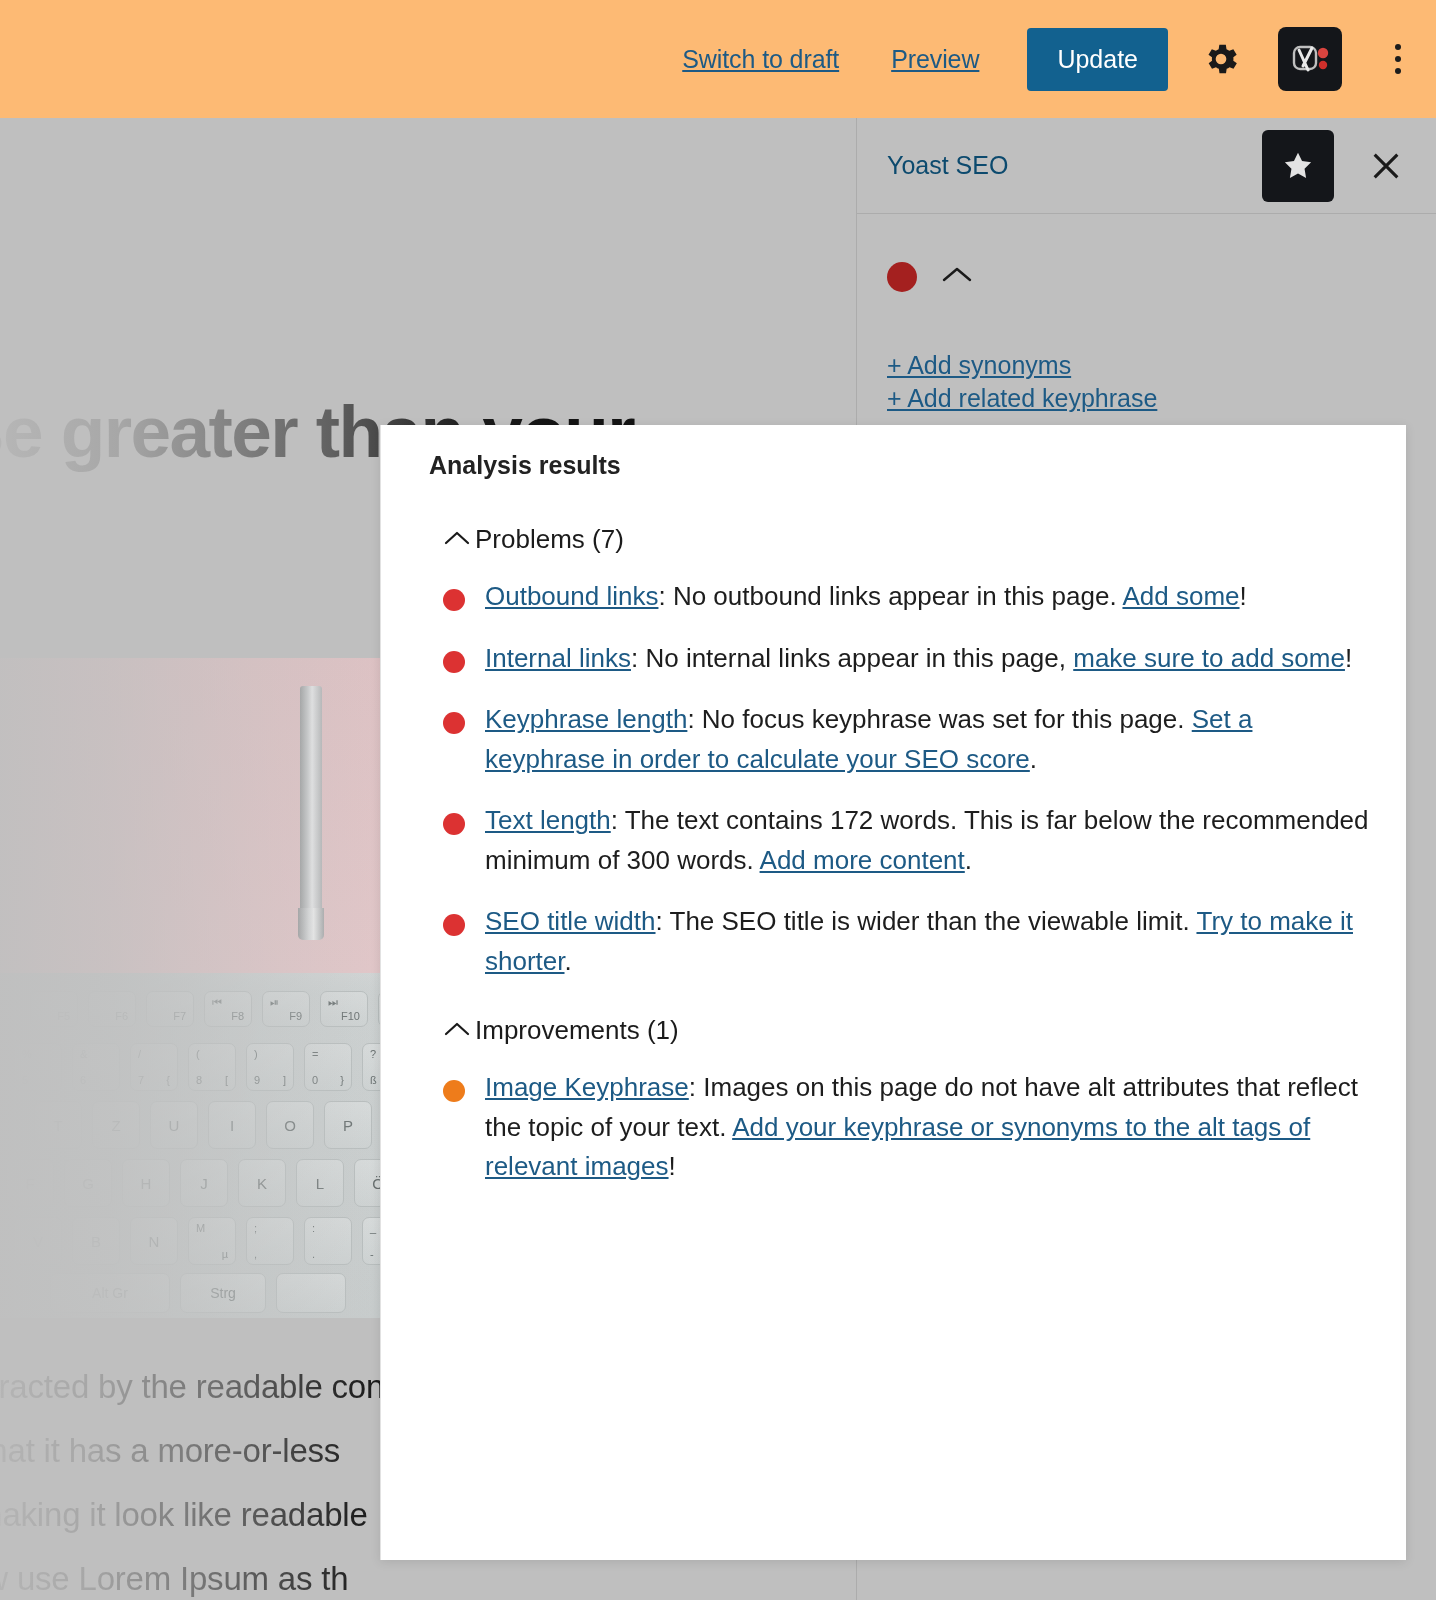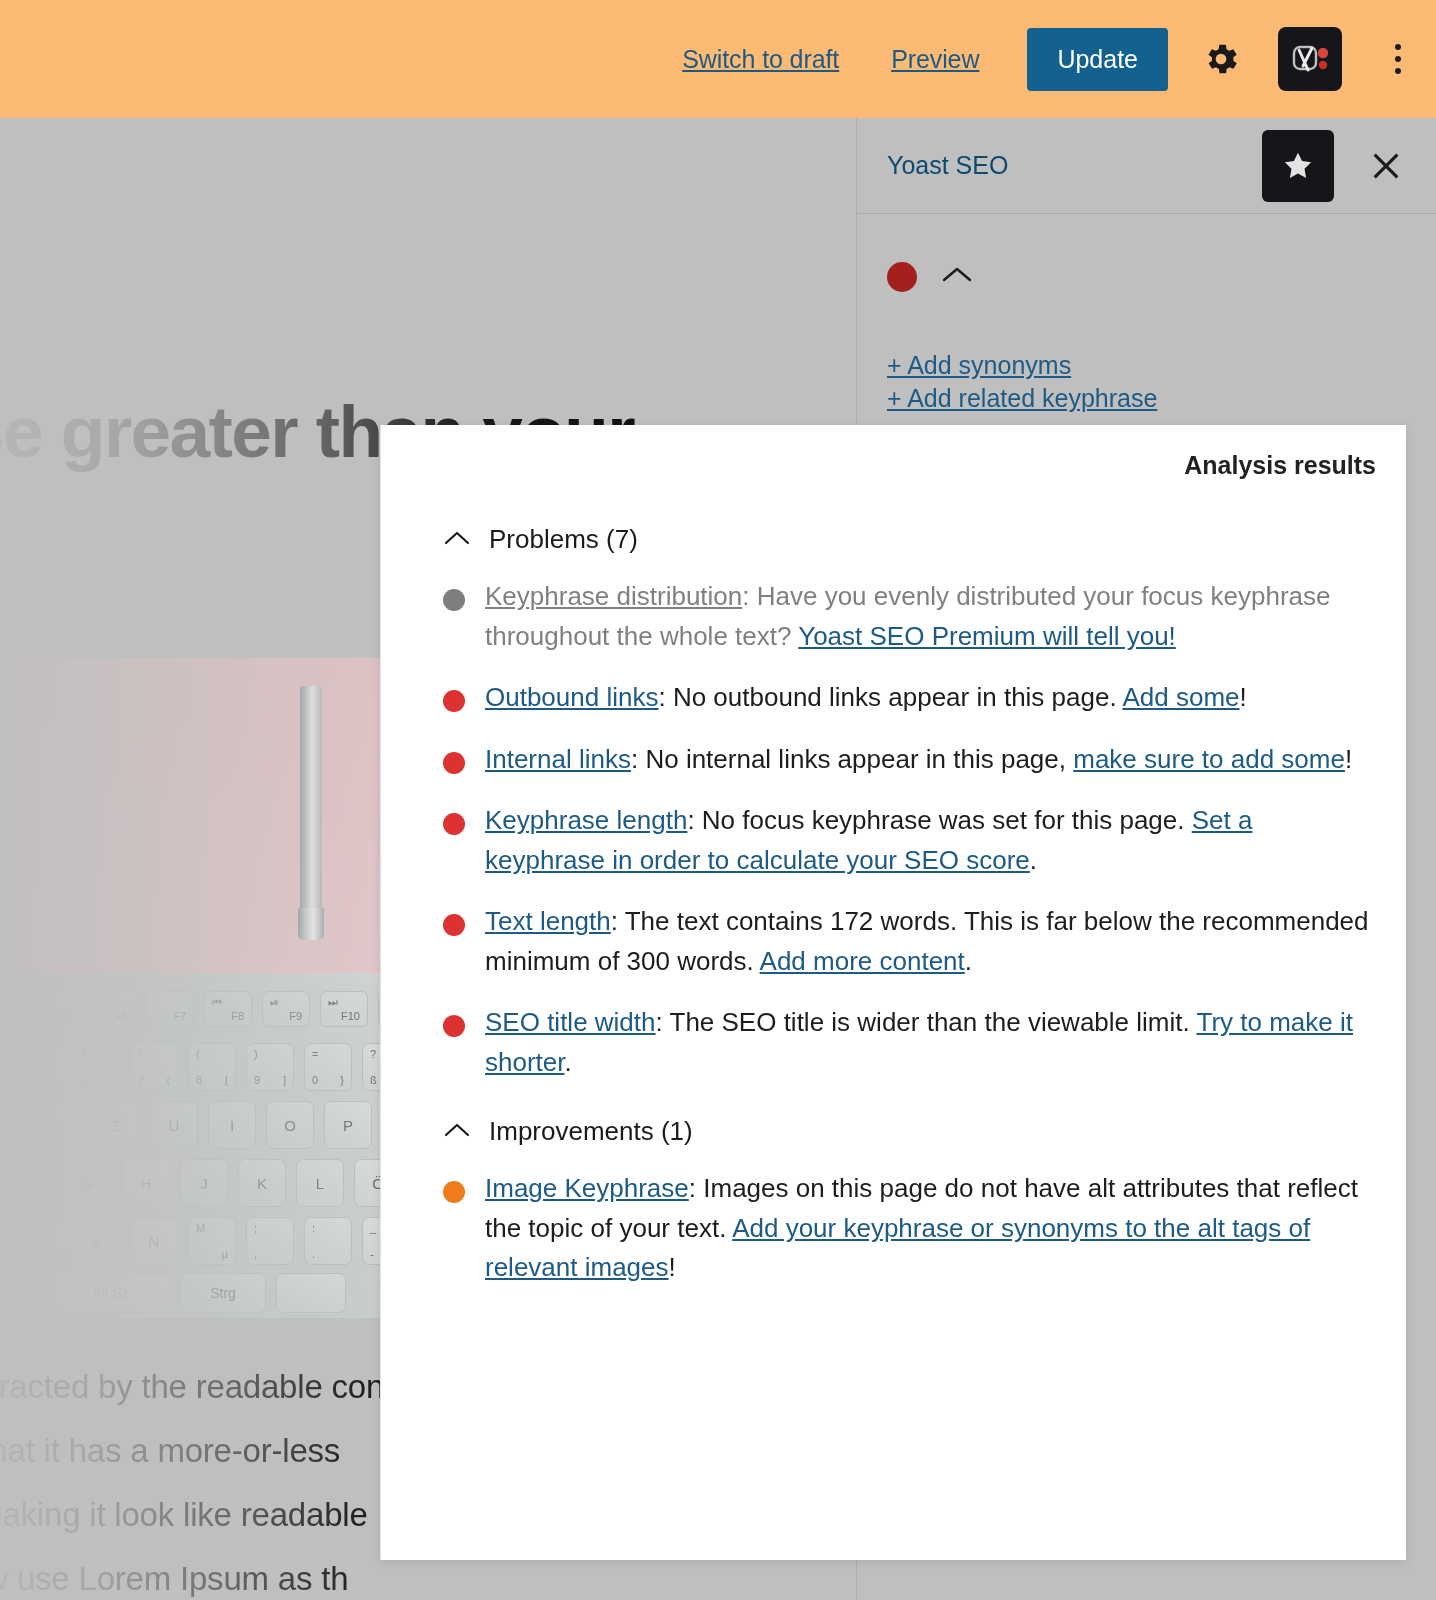--- a/index.html
+++ b/index.html
@@ -292,26 +292,25 @@
     overflow: hidden;
   }
   .results-inner {
     padding: 26px 30px 0 48px;
   }
   .results-title {
     font-size: 25px;
     font-weight: bold;
     color: #222;
     margin-bottom: 44px;
-    text-align: right;
   }
   .section-head {
     display: flex;
     align-items: center;
-    gap: 18px;
+    gap: 4px;
     margin: 0 0 22px 14px;
   }
   .section-head .chev-s { flex: none; }
   .section-head .lbl {
     font-size: 26px;
     color: #1b1b1b;
   }
   .result-list { margin: 0 0 34px 0; }
   .result-item {
     display: flex;
@@ -545,24 +544,20 @@
     <div class="results-inner">
       <div class="results-title">Analysis results</div>
       <div id="sections">
           <div class="section-head">
             <span class="chev-s"><svg width="28" height="18" viewBox="0 0 28 18" aria-hidden="true">
                 <path d="M3 14 L14 4 L25 14" stroke="#1a1a1a" stroke-width="2.2" fill="none" stroke-linecap="round" stroke-linejoin="round"></path>
               </svg></span>
             <span class="lbl">Problems (7)</span>
           </div>
           <div class="result-list">
-            <div class="result-item muted">
-              <span class="bullet b-grey"></span>
-              <span class="result-text"><a href="#" class="plain">Keyphrase distribution</a><span>: Have you evenly distributed your focus keyphrase throughout the whole text? </span><a href="#">Yoast SEO Premium will tell you!</a></span>
-            </div>
             <div class="result-item">
               <span class="bullet b-red"></span>
               <span class="result-text"><a href="#">Outbound links</a><span>: No outbound links appear in this page. </span><a href="#">Add some</a><span>!</span></span>
             </div>
             <div class="result-item">
               <span class="bullet b-red"></span>
               <span class="result-text"><a href="#">Internal links</a><span>: No internal links appear in this page, </span><a href="#">make sure to add some</a><span>!</span></span>
             </div>
             <div class="result-item">
               <span class="bullet b-red"></span>

